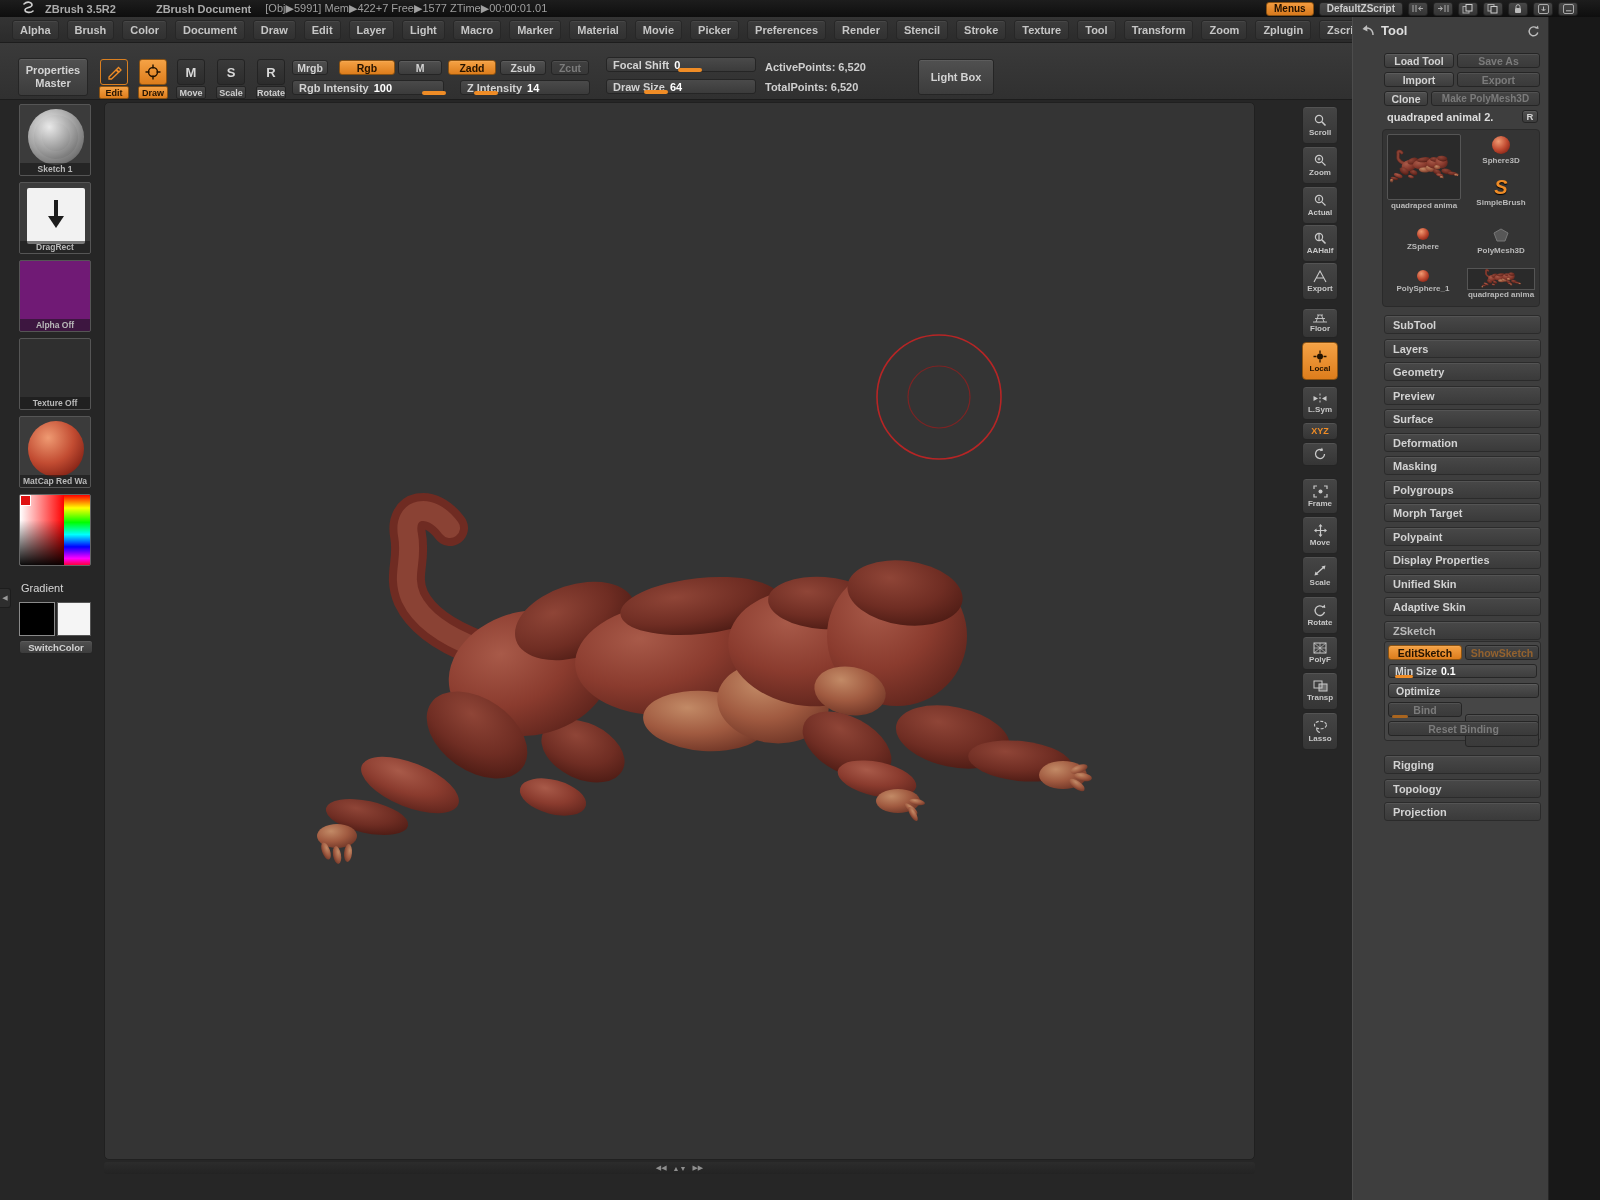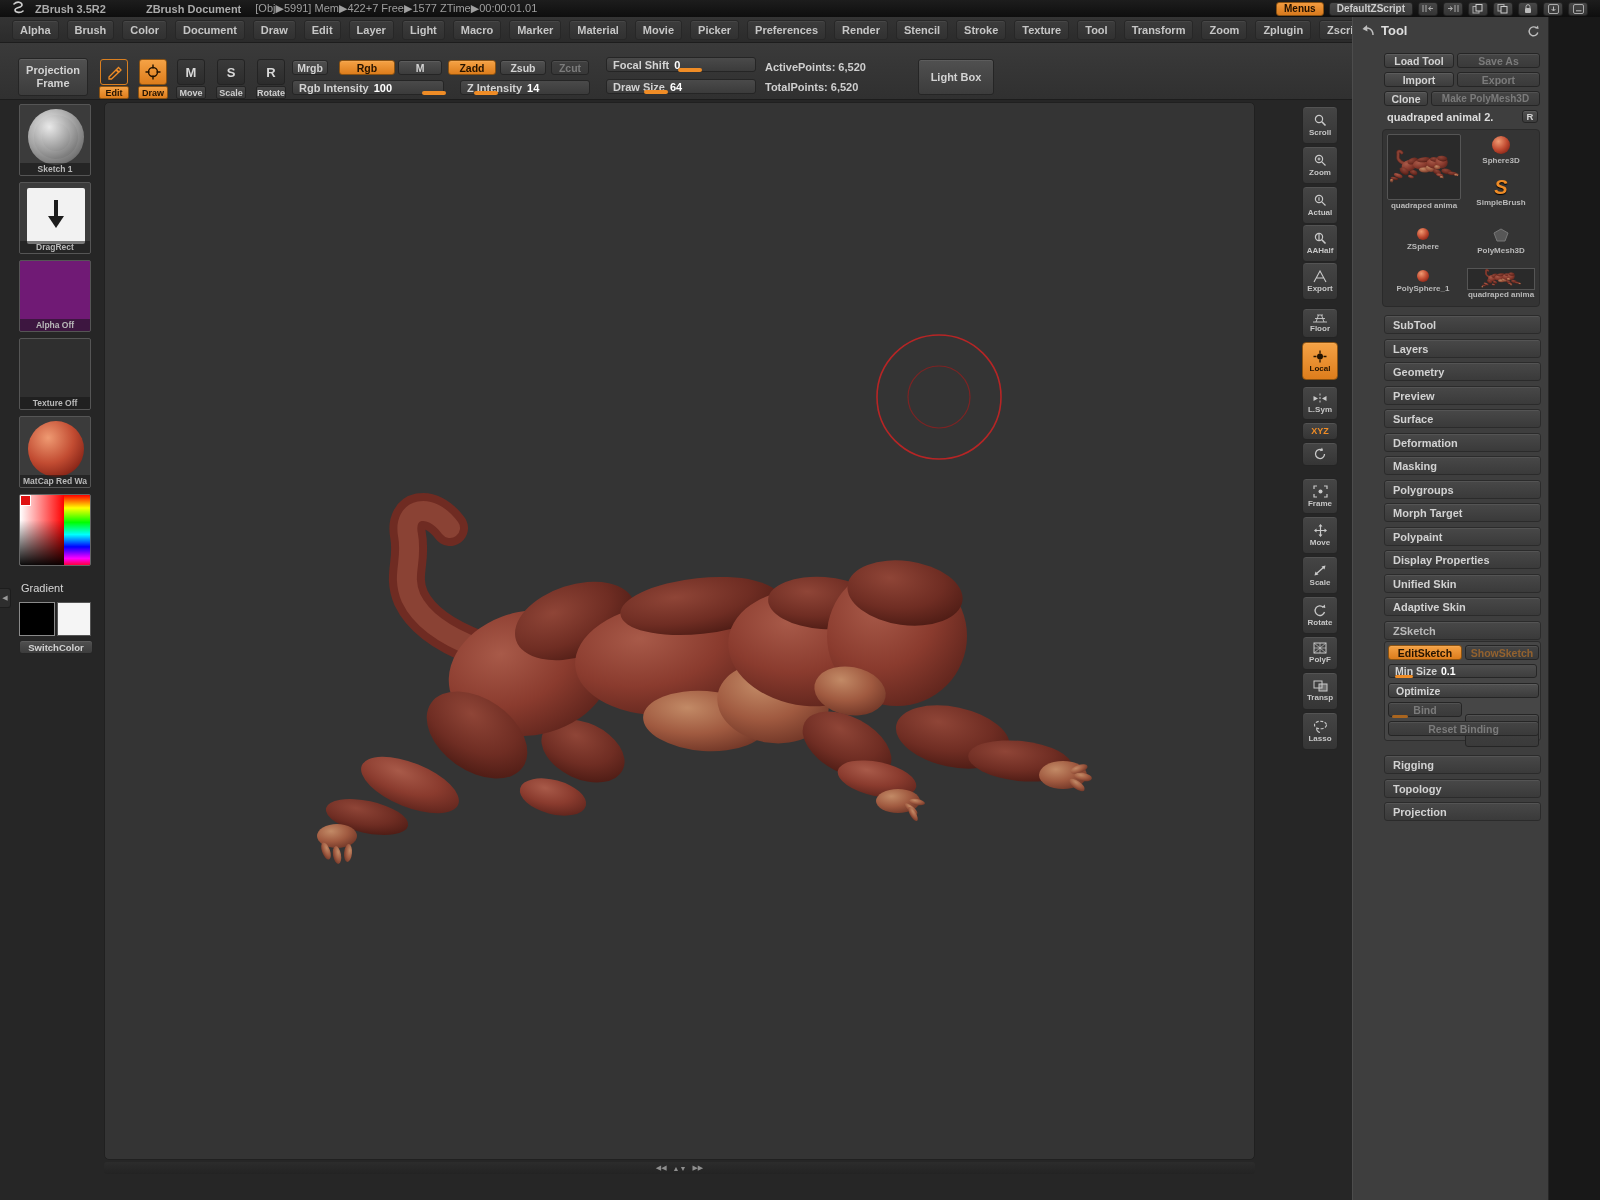--- a/index.html
+++ b/index.html
@@ -1,21 +1,21 @@
 <!DOCTYPE html>
 <html><head>
 <meta charset="utf-8">
 <style>
 *{margin:0;padding:0;box-sizing:border-box}
 html,body{background:#141414}
 body{font-family:"Liberation Sans",sans-serif;-webkit-font-smoothing:antialiased}
 .app{position:relative;width:1600px;height:1200px;background:#262626;overflow:hidden}
 
 
-.titlebar{position:absolute;left:0;top:0;width:1600px;height:17px;background:linear-gradient(#1d1d1d,#0e0e0e);display:flex;align-items:center;gap:10px;padding:0 12px;color:#ababab;font-size:11px;font-weight:bold;z-index:30}
+.titlebar{position:absolute;left:0;top:0;width:1600px;height:17px;background:linear-gradient(#1d1d1d,#0e0e0e);display:flex;align-items:center;gap:10px;padding:0 22px;color:#ababab;font-size:11px;font-weight:bold;z-index:30}
 .titlebar .stats{color:#9f9f9f;font-weight:normal;margin-left:4px}
 .tb-right{margin-left:auto;display:flex;align-items:center;gap:5px}
 .tb-btn{height:14px;display:flex;align-items:center;padding:0 7px;border-radius:3px;font-size:10px;font-weight:bold;background:linear-gradient(#4a4a4a,#383838);border:1px solid #222;color:#ccc}
 .tb-btn.orange{background:linear-gradient(#f29b3f,#d97a1d);color:#201000;border-color:#8a5212}
 .tb-ic{width:20px;height:14px;border-radius:3px;background:linear-gradient(#474747,#353535);border:1px solid #222;display:flex;align-items:center;justify-content:center}
 .tb-ic svg{display:block}
 
 
 .menubar{position:absolute;left:0;top:17px;width:1352px;height:26px;background:linear-gradient(#343434,#2b2b2b);border-bottom:1px solid #1d1d1d;display:flex;align-items:center;gap:8px;padding:0 12px;z-index:20}
 .menu-item{padding:3px 7px;border-radius:3px;font-size:11px;font-weight:bold;color:#c6c6c6;background:linear-gradient(#3c3c3c,#313131);border:1px solid #272727;box-shadow:inset 0 1px 0 rgba(255,255,255,.06);white-space:nowrap}
@@ -216,21 +216,21 @@
     <span class="menu-item">Stroke</span>
     <span class="menu-item">Texture</span>
     <span class="menu-item">Tool</span>
     <span class="menu-item">Transform</span>
     <span class="menu-item">Zoom</span>
     <span class="menu-item">Zplugin</span>
     <span class="menu-item">Zscript</span>
   </div>
 
   <div class="shelf">
-    <div class="btn" style="position:absolute;left:18px;top:15px;width:70px;height:38px;padding:2px;line-height:13px">Projection Frame</div>
+    <div class="btn" style="position:absolute;left:18px;top:15px;width:70px;height:38px;padding:2px;line-height:13px">Properties Master</div>
 
     <div class="mode on" style="left:99px;top:16px">
       <div class="mi">
           <svg width="16" height="16">
             <path d="M3 13 L10 6 l2.5 2.5 L5.5 15 3 15 Z M10.5 5.5 l2 -2 2.5 2.5 -2 2 Z" fill="none" stroke="#ef8c26" stroke-width="1.3"></path>
           </svg>
         </div>
       <div class="ml">Edit</div>
     </div>
     <div class="mode on" style="left:138px;top:16px">

